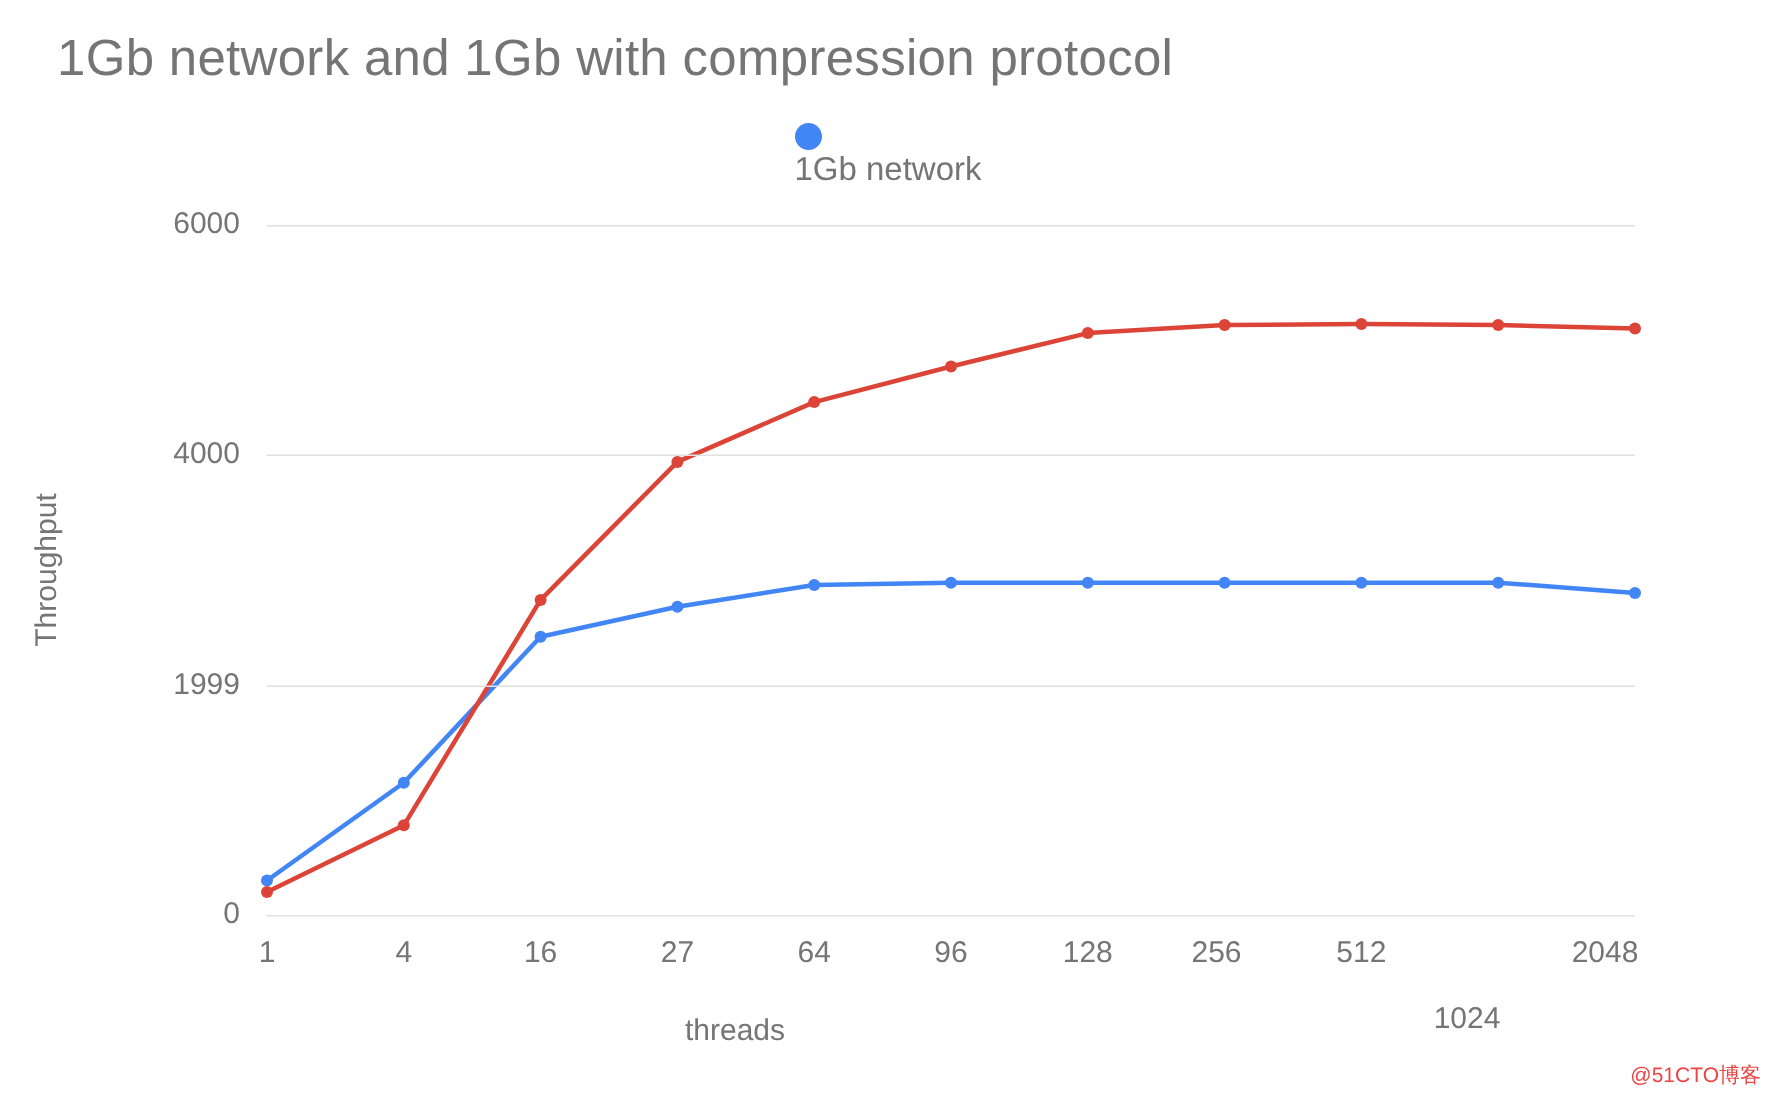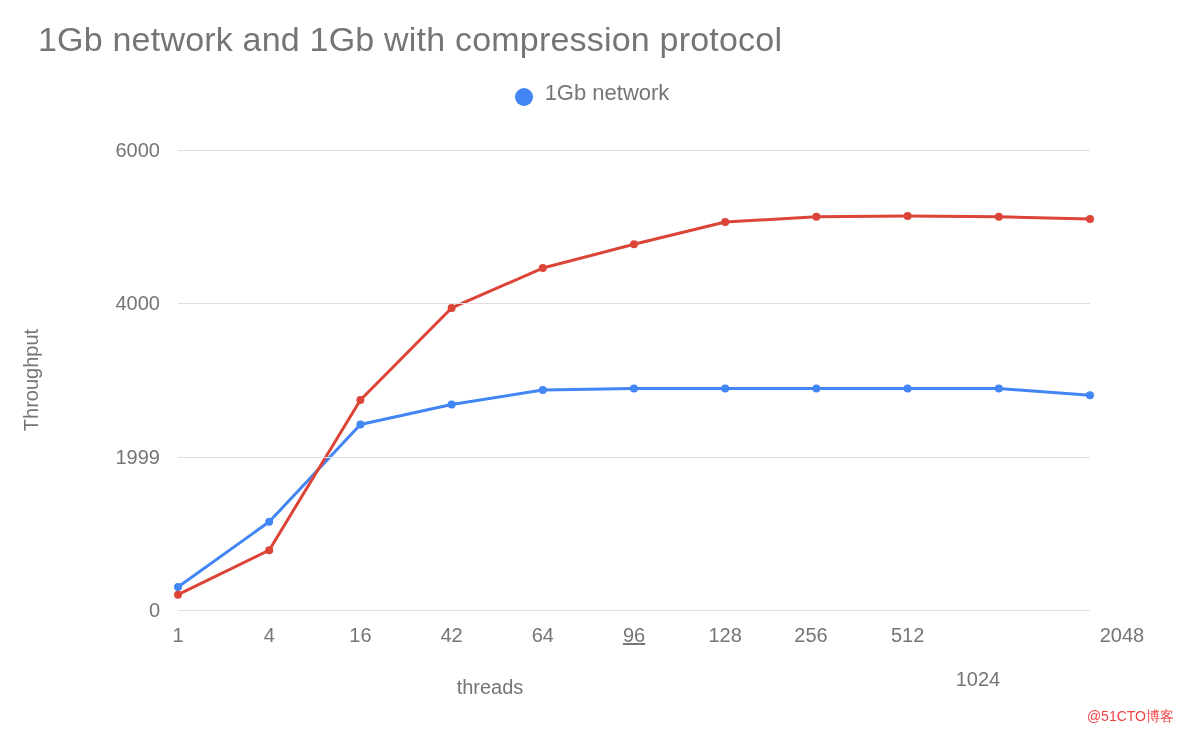--- a/index.html
+++ b/index.html
@@ -31,22 +31,23 @@
     position: absolute;
     top: 80px;
     left: 0;
     width: 1184px;
     text-align: center;
     font-size: 22px;
     color: #757575;
   }
   .legend-item {
     display: inline-flex;
-    align-items: flex-end;
+    align-items: flex-start;
     margin: 0 14px;
+    flex-direction: column;
   }
   .legend-dot {
     width: 18px;
     height: 18px;
     border-radius: 50%;
     display: inline-block;
     margin-right: 12px;
   }
   .plot {
     position: absolute;
@@ -161,26 +162,26 @@
       <div class="y-tick" style="top: 460px;">0</div>
       <div class="gridline" style="top: 306.667px;"></div>
       <div class="y-tick" style="top: 306.667px;">1999</div>
       <div class="gridline" style="top: 153.333px;"></div>
       <div class="y-tick" style="top: 153.333px;">4000</div>
       <div class="gridline" style="top: 0px;"></div>
       <div class="y-tick" style="top: 0px;">6000</div>
       <div class="x-tick" style="left: 0px;">1</div>
       <div class="x-tick" style="left: 91.2px;">4</div>
       <div class="x-tick" style="left: 182.4px;">16</div>
-      <div class="x-tick" style="left: 273.6px;">42</div>
+      <div class="x-tick" style="left: 273.6px;">27</div>
       <div class="x-tick" style="left: 364.8px;">64</div>
-      <div class="x-tick" style="left: 456px; text-decoration: underline;">96</div>
+      <div class="x-tick" style="left: 456px;">96</div>
       <div class="x-tick" style="left: 547.2px;">128</div>
       <div class="x-tick" style="left: 633px;">256</div>
       <div class="x-tick" style="left: 729.6px;">512</div>
       <div class="x-tick" style="left: 800px; margin-top: 44px;">1024</div>
-      <div class="x-tick" style="left: 944px;">2048</div>
+      <div class="x-tick" style="left: 892px;">2048</div>
     </div>
 
   <div class="x-label">threads</div>
 
   <div class="watermark">@51CTO博客</div>
 </div>
 
 </body></html>

